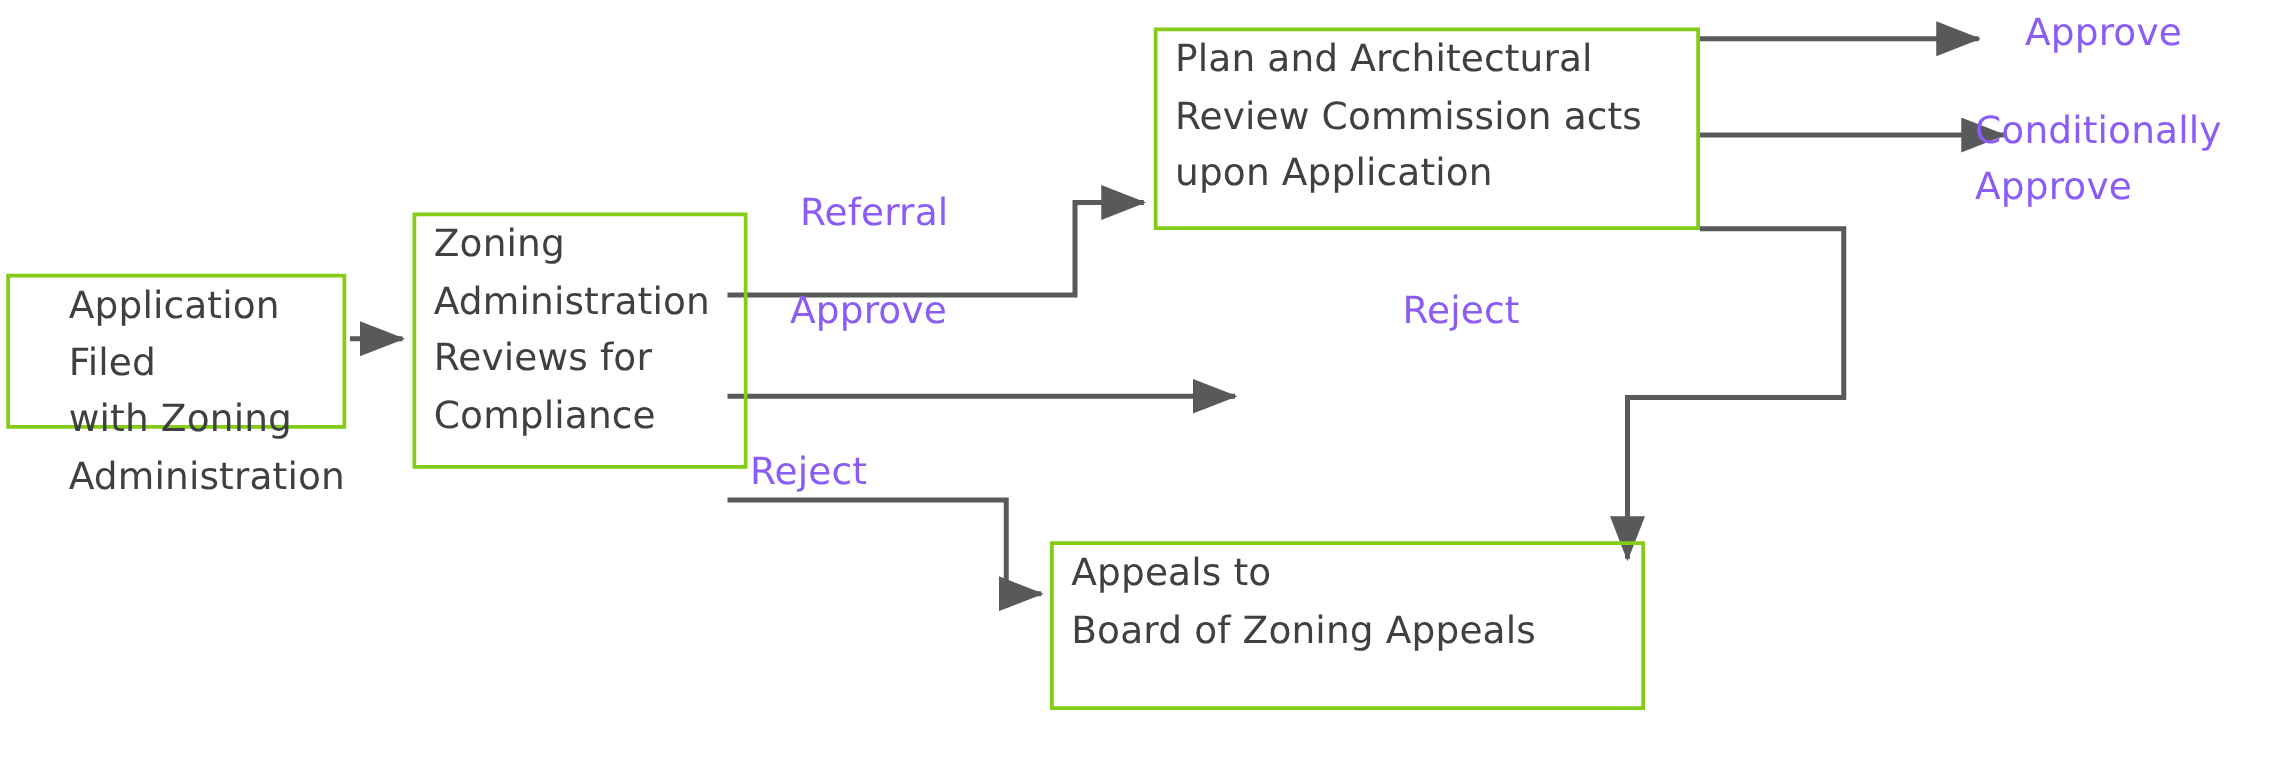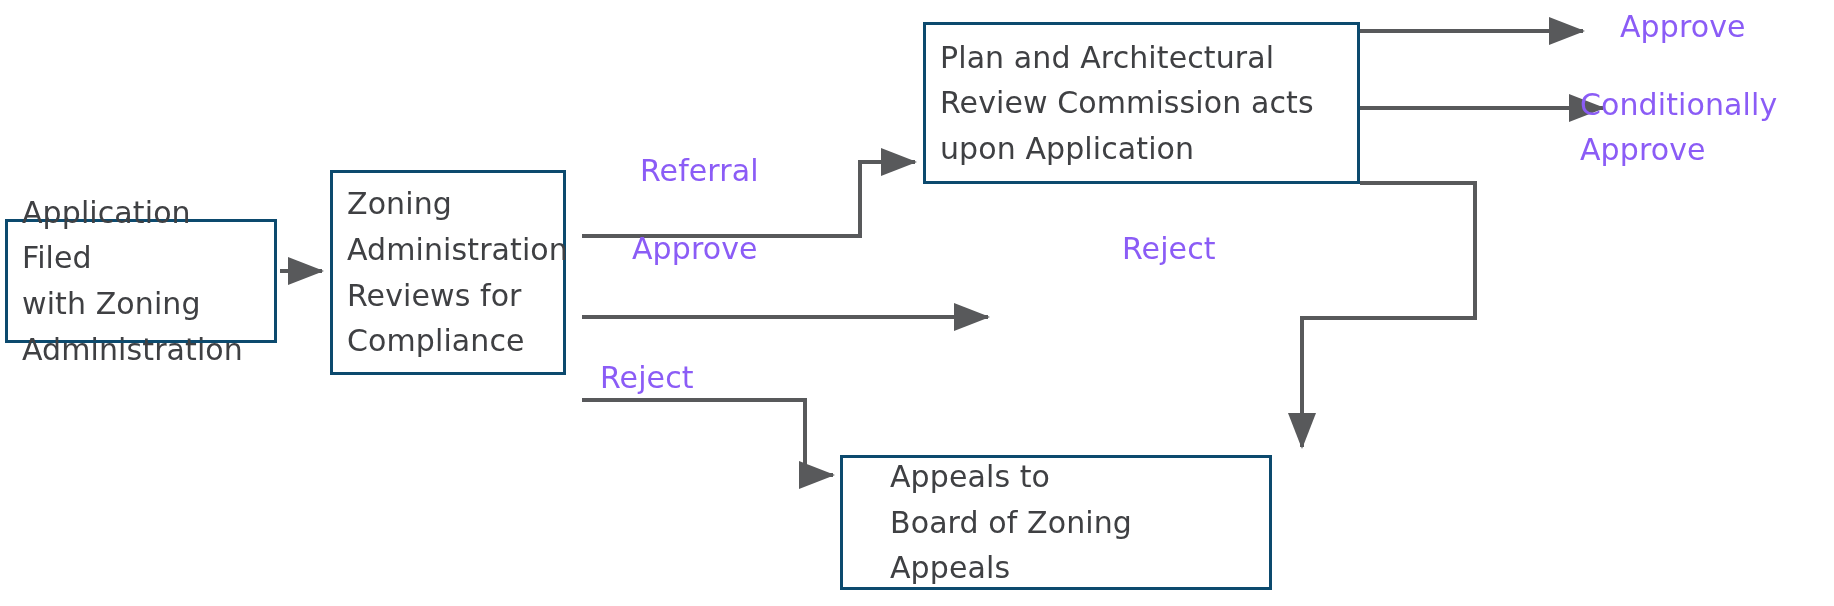--- a/index.html
+++ b/index.html
@@ -21,25 +21,24 @@
   #flow-svg {
     position: absolute;
     left: 0;
     top: 0;
     width: 1834px;
     height: 606px;
   }
   .node-box {
     position: absolute;
     box-sizing: border-box;
-    border: 3px solid #0c4a6e;
+    border: 3px solid #84cc16;
     background: transparent;
     display: flex;
     flex-direction: column;
-    justify-content: center;
   }
   .node-text {
     color: #3f4043;
     font-size: 30px;
     line-height: 1.52;
     letter-spacing: 0.1px;
     white-space: pre-line;
     padding: 0 14px;
   }
   .edge-label {
@@ -74,40 +73,40 @@
       <path d="M 582 400 L 805 400 L 805 475 L 833 475" marker-end="url(#arrowhead)"></path>
 
       <path d="M 1360 31 L 1583 31" marker-end="url(#arrowhead)"></path>
 
       <path d="M 1360 108 L 1603 108" marker-end="url(#arrowhead)"></path>
 
       <path d="M 1360 183 L 1475 183 L 1475 318 L 1302 318 L 1302 447" marker-end="url(#arrowhead)"></path>
     </g>
   </svg>
 
-  <div class="node-box" style="left:5px; top:219px; width:272px; height:124px;">
+  <div class="node-box" style="left:5px; top:219px; width:272px; height:124px;padding-left:33px;">
     <div class="node-text">Application Filed
 with Zoning
 Administration</div>
   </div>
 
-  <div class="node-box" style="left:330px; top:170px; width:236px; height:205px;">
+  <div class="node-box" style="left:330px; top:170px; width:268px; height:205px;">
     <div class="node-text">Zoning
 Administration
 Reviews for
 Compliance</div>
   </div>
 
   <div class="node-box" style="left:923px; top:22px; width:437px; height:162px;">
     <div class="node-text">Plan and Architectural
 Review Commission acts
 upon Application</div>
   </div>
 
-  <div class="node-box" style="left:840px; top:455px; width:432px; height:135px;padding-left:33px;">
+  <div class="node-box" style="left:840px; top:433px; width:476px; height:135px;">
     <div class="node-text">Appeals to
 Board of Zoning Appeals</div>
   </div>
 
   <div class="edge-label" style="left:608px; top:148px;margin-left:32px;">Referral</div>
 
   <div class="edge-label" style="left:632px; top:226px;">Approve</div>
 
   <div class="edge-label" style="left:600px; top:355px;">Reject</div>
 

